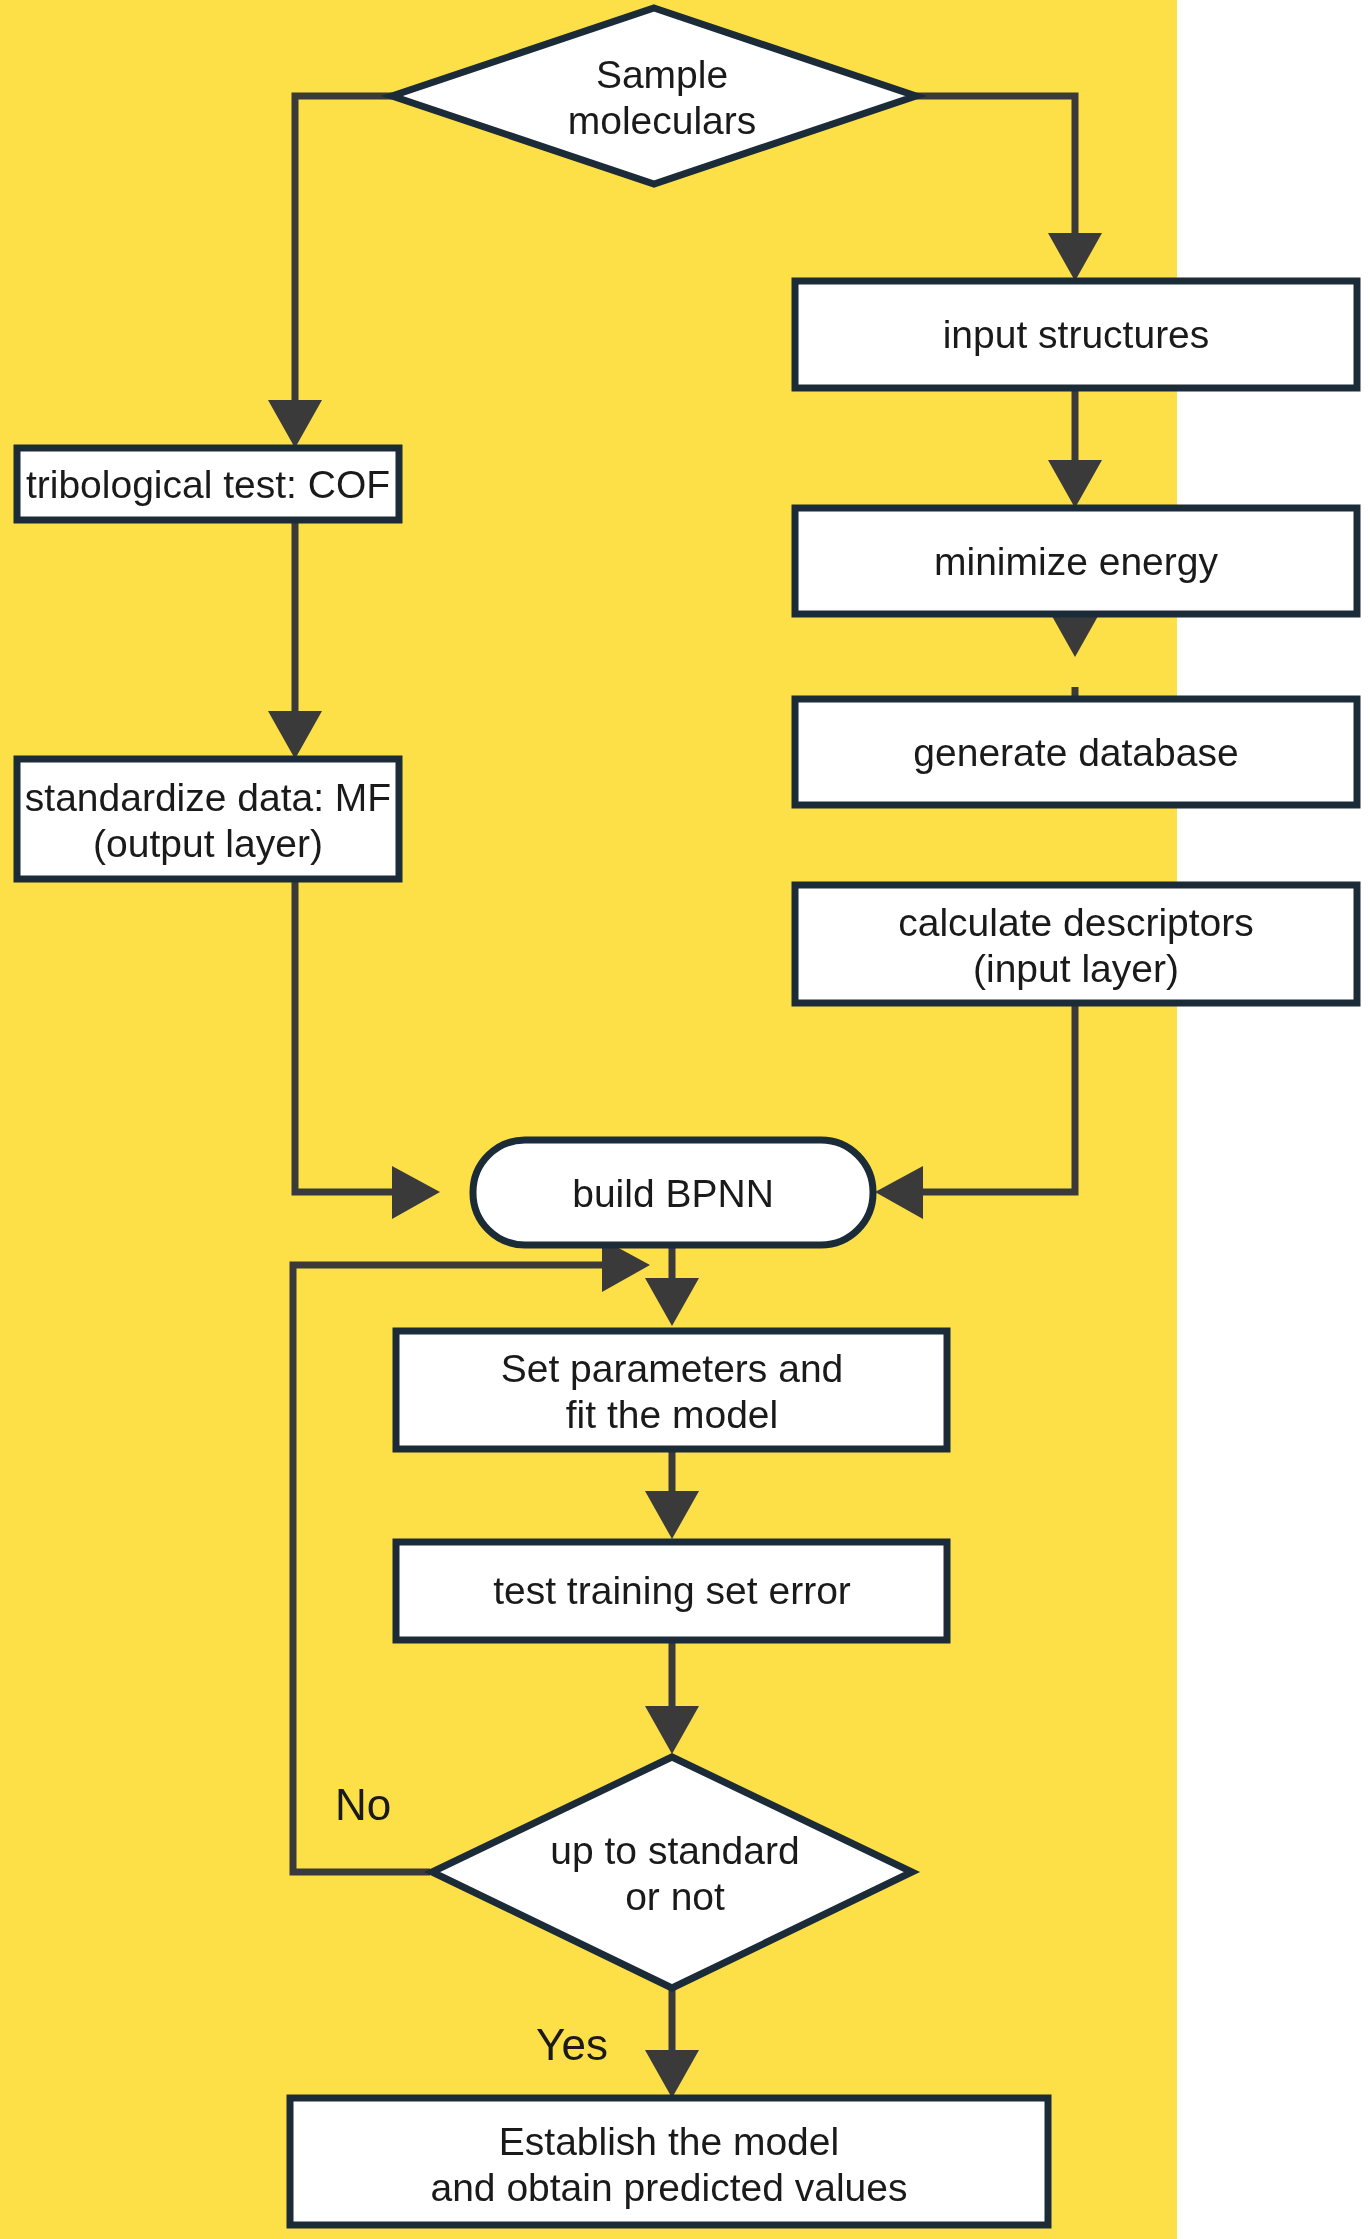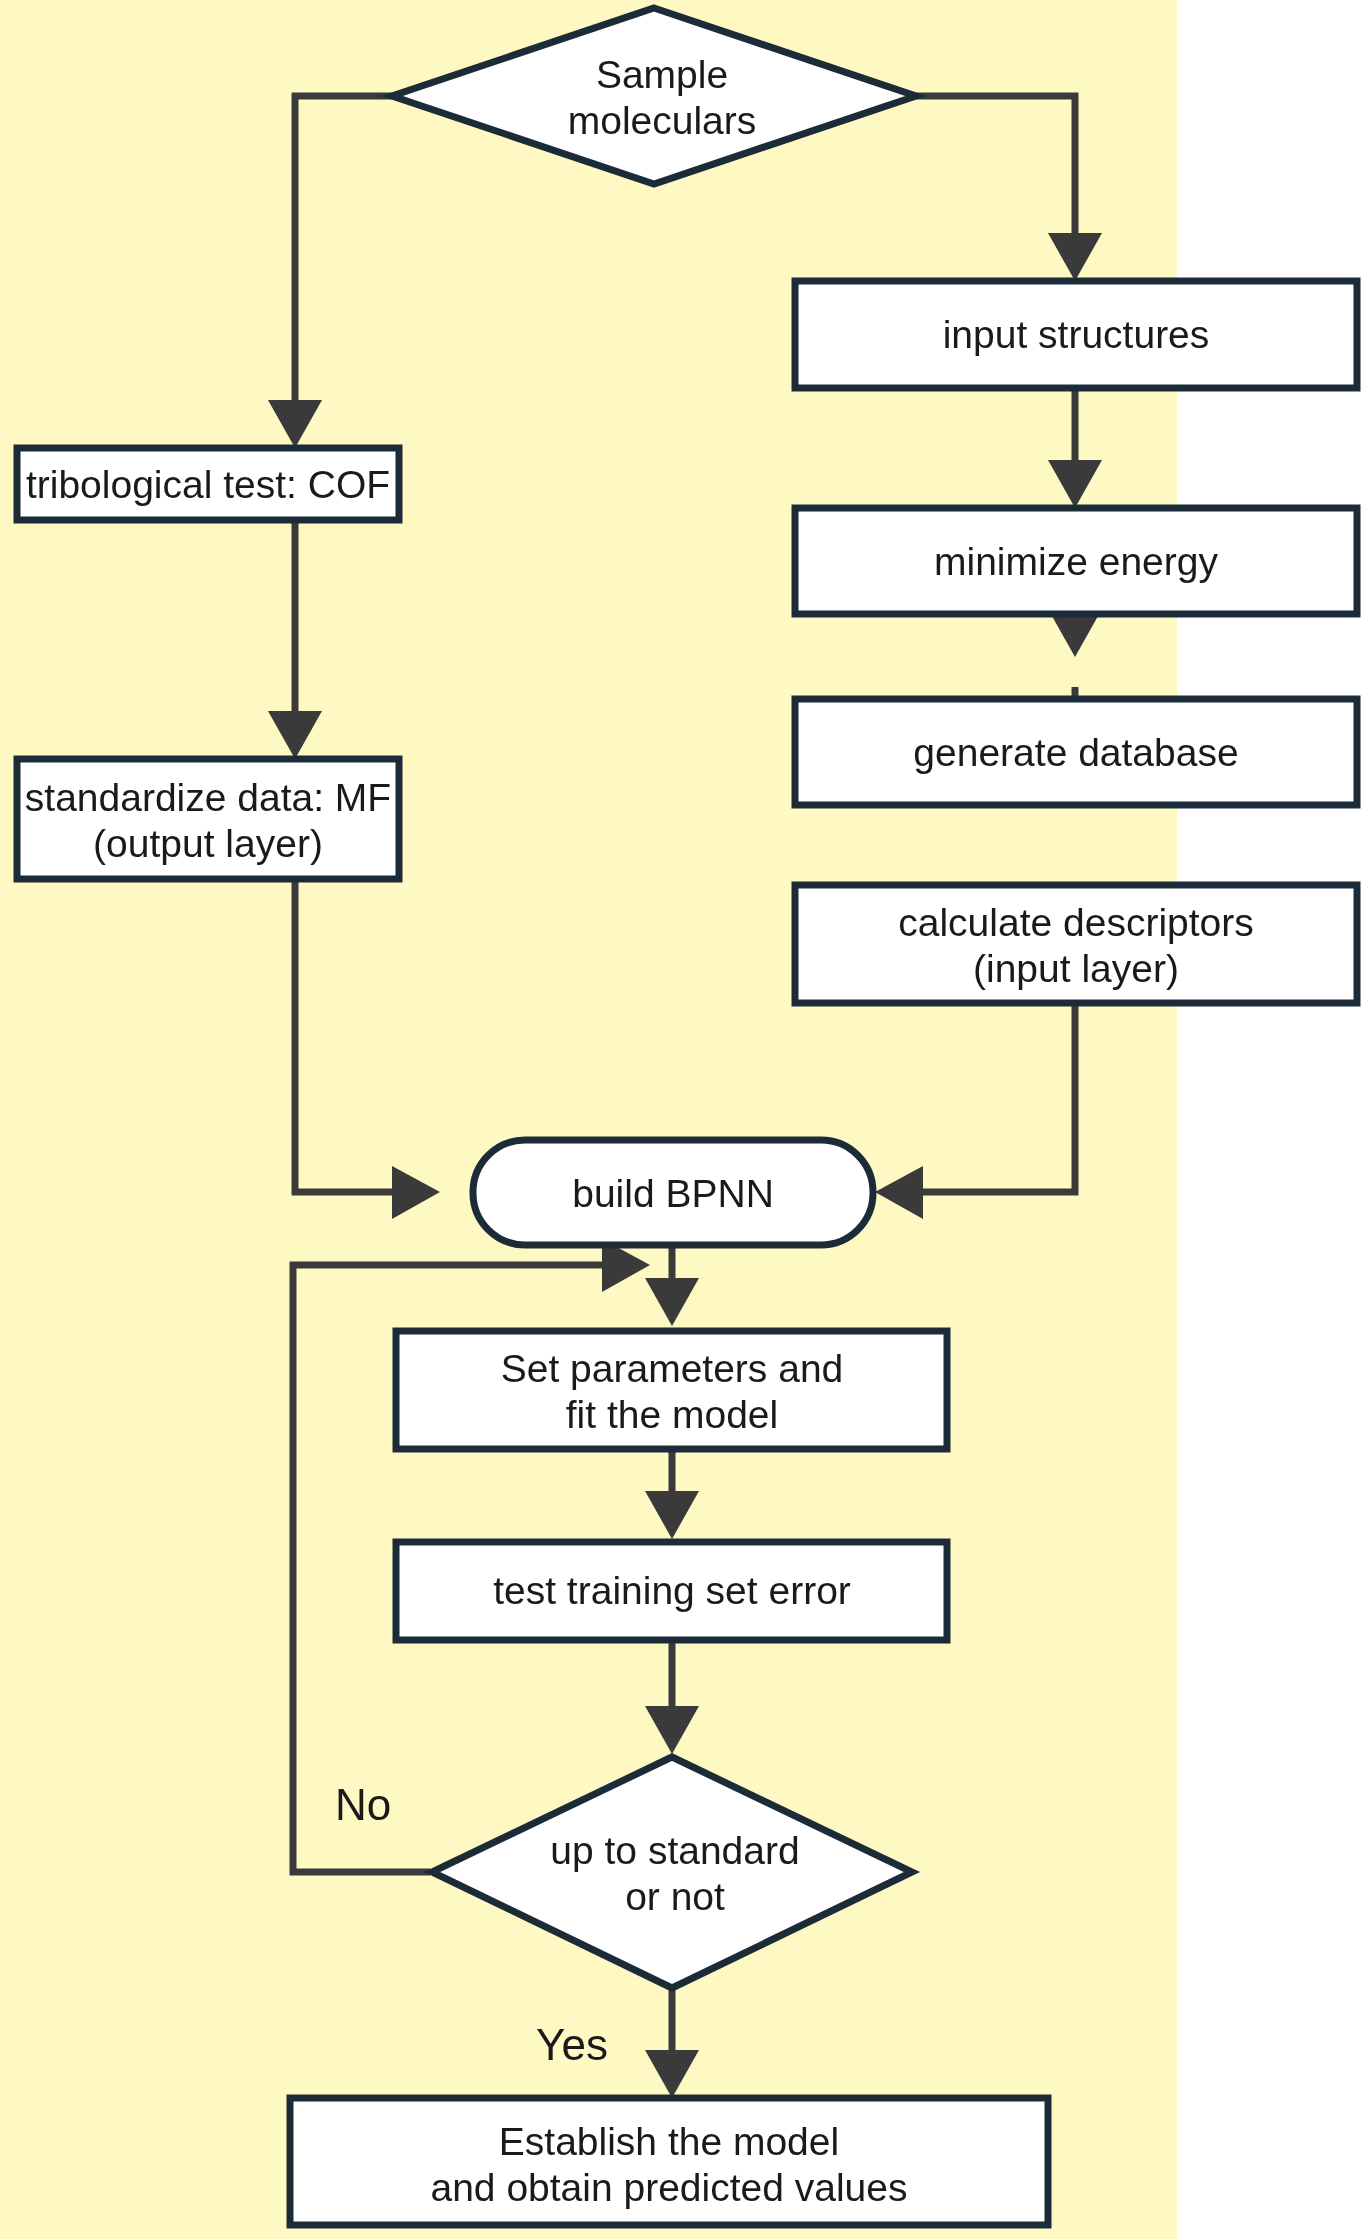--- a/index.html
+++ b/index.html
@@ -10,21 +10,21 @@
   body {
     width: 1371px;
     height: 2239px;
     font-family: "Liberation Sans", sans-serif;
     overflow: hidden;
   }
   #flowchart-root {
     position: relative;
     width: 1177px;
     height: 2239px;
-    background: #fef9c3;
+    background: #fde047;
   }
   svg#flow-svg {
     display: block;
     width: 1371px;
     height: 2239px;
   }
   .node-shape {
     fill: #ffffff;
     stroke: #1c2b38;
     stroke-width: 7;

